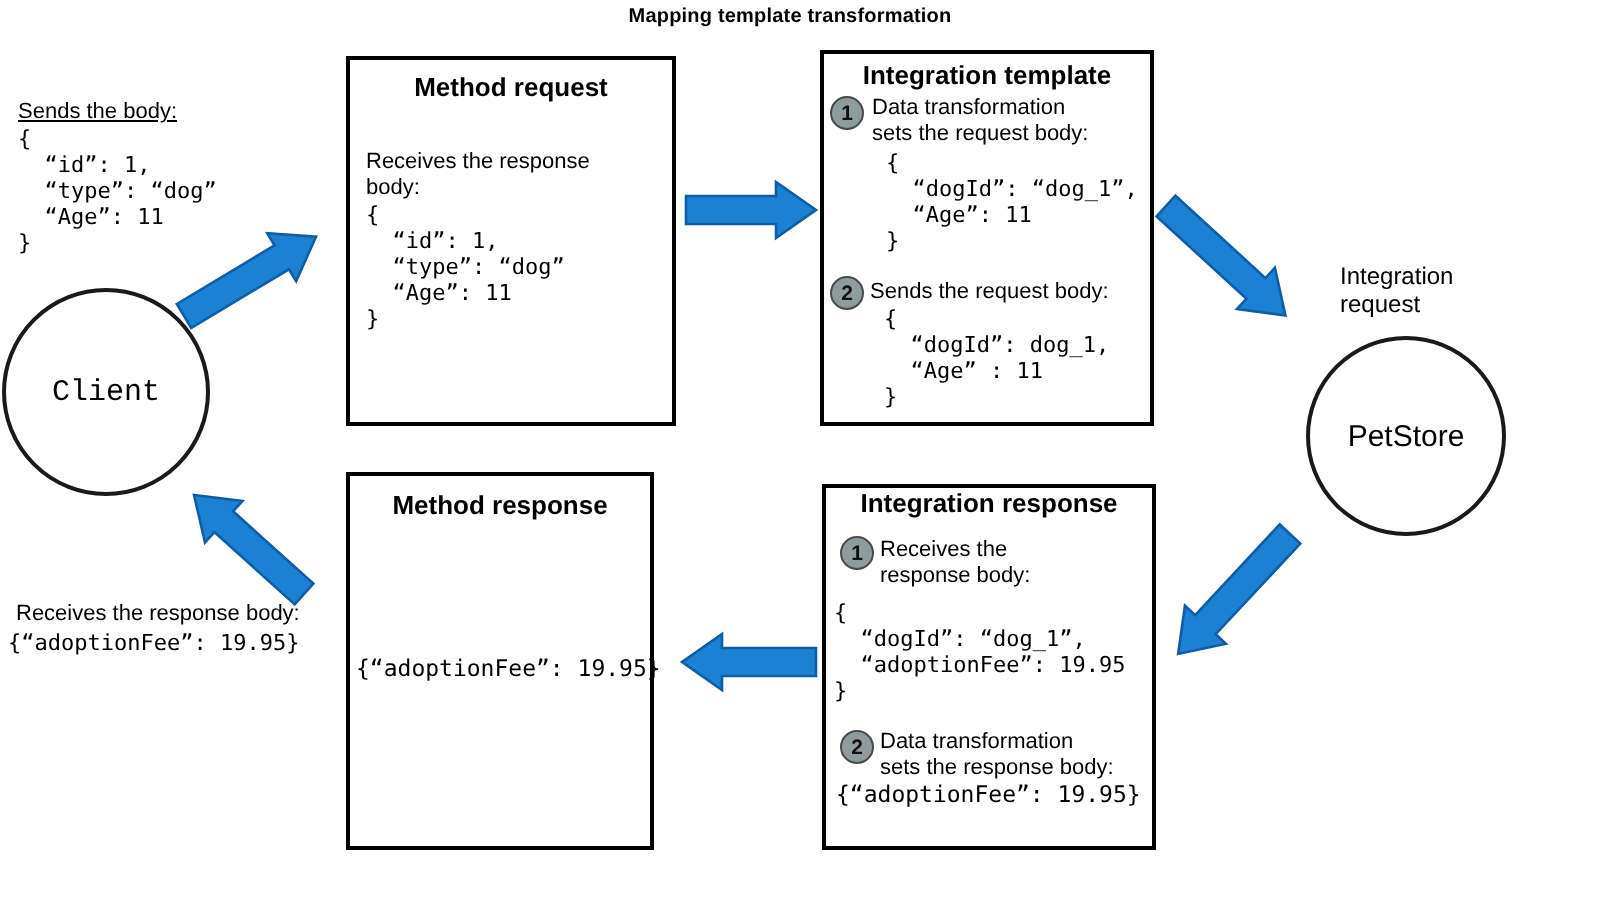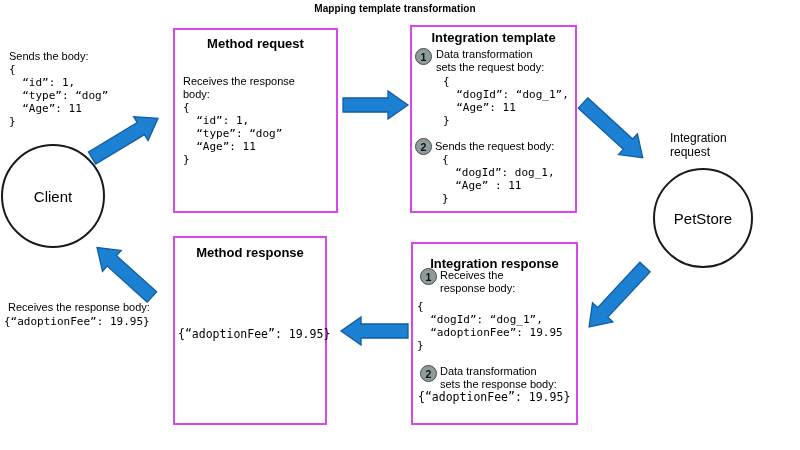--- a/index.html
+++ b/index.html
@@ -7,21 +7,21 @@
     position:relative;width:800px;height:450px;background:#ffffff;overflow:hidden;
     font-family:"Liberation Sans",sans-serif;color:#000;
   }
   .abs{position:absolute;}
   #diagram-title{
     left:0;top:3px;width:790px;text-align:center;
     font-size:10px;font-weight:bold;letter-spacing:.1px;
   }
   .box{
     position:absolute;box-sizing:border-box;background:#fff;
-    border:2px solid #d946ef;
+    border:2px solid #000000;
   }
   .box-title{
     position:absolute;left:0;right:0;text-align:center;
     font-size:13px;font-weight:bold;
   }
   .txt{font-size:11px;line-height:12.5px;}
   .pre{white-space:pre;}
   .code{
     font-family:"DejaVu Sans Mono",monospace;
     font-size:11px;line-height:13px;white-space:pre;
@@ -60,28 +60,28 @@
     <g transform="translate(408,331) rotate(180)">
       <polygon points="0,-7 47,-7 47,-14 67,0 47,14 47,7 0,7" stroke-width="1.3" fill="#1c80d3" stroke="#0f5da4"></polygon>
     </g>
     <g transform="translate(152,297) rotate(-138)">
       <polygon points="0,-7 54,-7 54,-14 74,0 54,14 54,7 0,7" stroke-width="1.3" fill="#1c80d3" stroke="#0f5da4"></polygon>
     </g>
   </svg>
 
   <div id="diagram-title" class="abs">Mapping template transformation</div>
 
-  <div class="abs txt" style="left:9px;top:50px;">Sends the body:</div>
+  <div class="abs txt" style="left:9px;top:50px;text-decoration:underline;">Sends the body:</div>
   <div class="abs code" style="left:9px;top:63px;">{
   “id”: 1,
   “type”: “dog”
   “Age”: 11
 }</div>
 
-  <div class="circle" style="left:1px;top:144px;width:104px;height:104px;">
+  <div class="circle" style="left:1px;top:144px;width:104px;height:104px;font-family:Liberation Mono, monospace;">
     <span>Client</span>
   </div>
 
   <div class="abs txt" style="left:8px;top:301px;">Receives the response body:</div>
   <div class="abs code" style="left:4px;top:315px;">{“adoptionFee”: 19.95}</div>
 
   <div class="box" style="left:173px;top:28px;width:165px;height:185px;">
     <div class="box-title" style="top:6px;">Method request</div>
     <div class="abs txt" style="left:8px;top:45px;width:118px;">Receives the response body:</div>
     <div class="abs code" style="left:8px;top:71px;">{
@@ -113,21 +113,21 @@
   <div class="circle" style="left:653px;top:168px;width:100px;height:100px;">
     <span>PetStore</span>
   </div>
 
   <div class="box" style="left:173px;top:236px;width:154px;height:189px;">
     <div class="box-title" style="top:7px;">Method response</div>
     <div class="abs code" style="left:3px;top:90px;font-size:11.5px;">{“adoptionFee”: 19.95}</div>
   </div>
 
   <div class="box" style="left:411px;top:242px;width:167px;height:183px;">
-    <div class="box-title" style="top:12px;">Integration response</div>
+    <div class="box-title" style="top:0;">Integration response</div>
     <div class="badge" style="left: 7px; top: 24px; background: rgb(142, 156, 158);">1</div>
     <div class="abs txt pre" style="left:27px;top:25px;">Receives the
 response body:</div>
     <div class="abs code" style="left:4px;top:56px;">{
   “dogId”: “dog_1”,
   “adoptionFee”: 19.95
 }</div>
     <div class="badge" style="left: 7px; top: 121px; background: rgb(142, 156, 158);">2</div>
     <div class="abs txt pre" style="left:27px;top:121px;">Data transformation
 sets the response body:</div>

